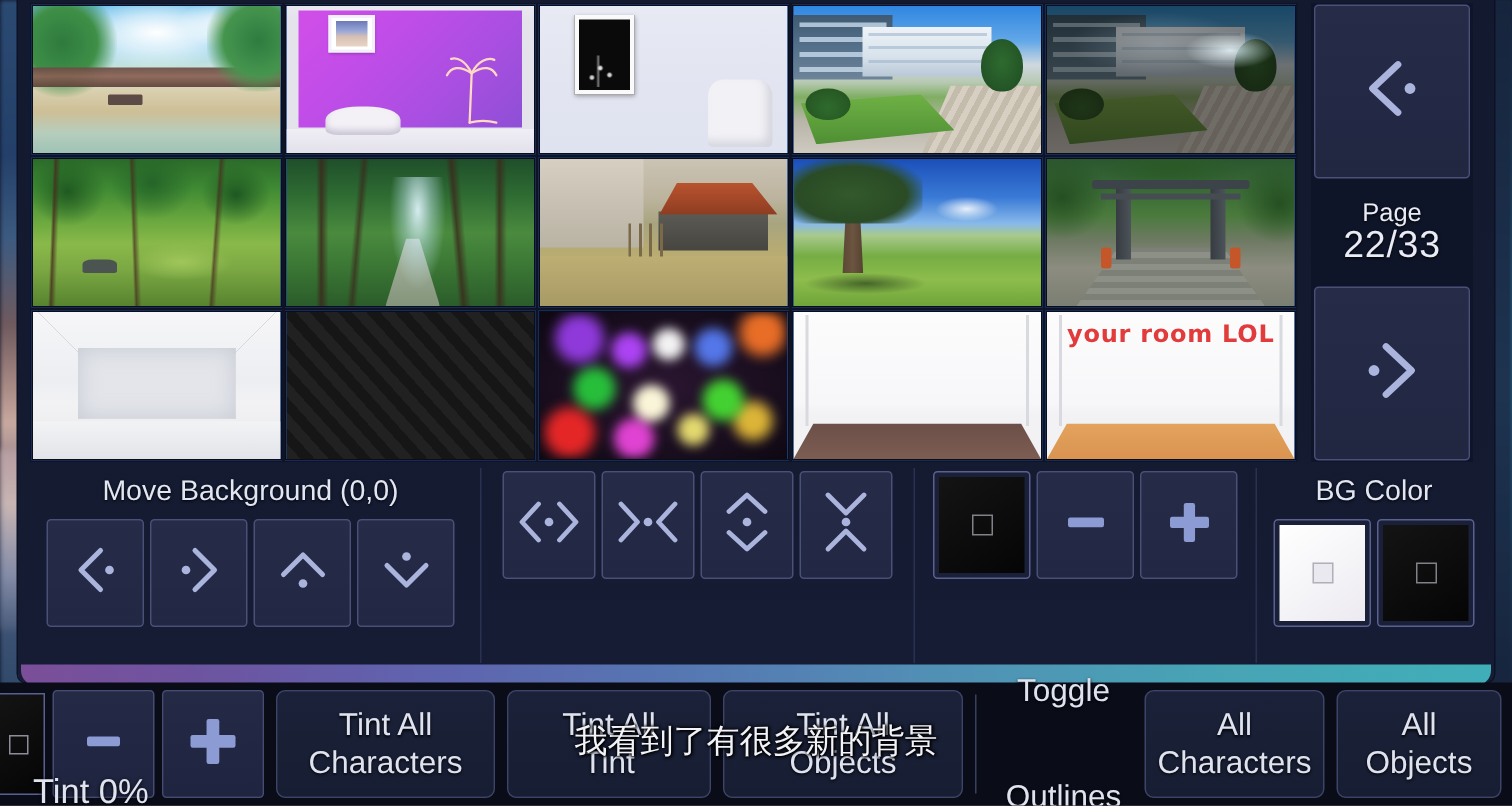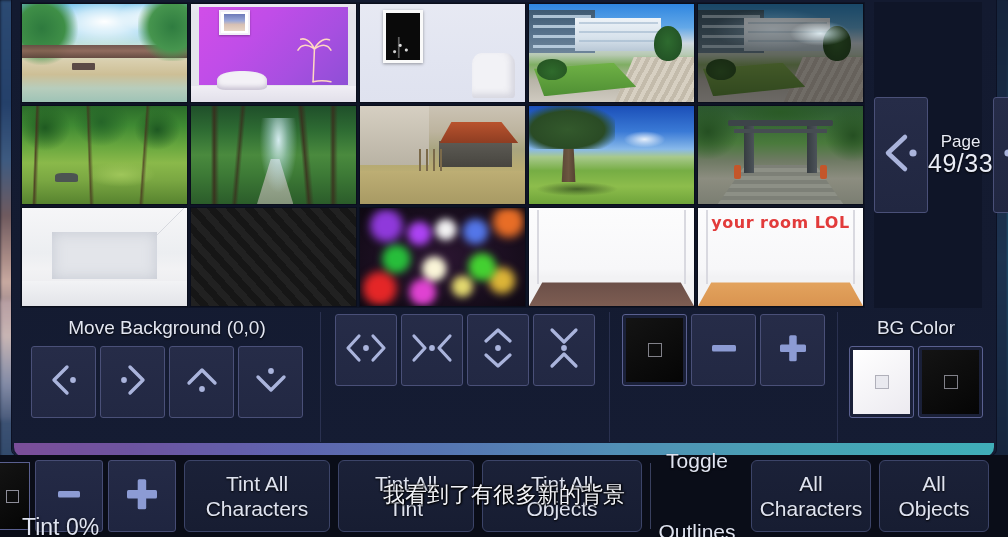--- a/index.html
+++ b/index.html
@@ -414,21 +414,21 @@
     font-size:16px; font-weight:600;
     letter-spacing:.5px;
     text-align:center;
     white-space:nowrap;
   }
 
   
   .pagenav {
     position:absolute; left:874px; top:2px; width:108px; height:306px;
     background:#0f1528;
-    display:flex; flex-direction:row; align-items:center;
+    display:flex; flex-direction:column; align-items:center;
   }
   .nav-btn {
     width:104px; height:116px; margin:1px 0;
     background:linear-gradient(180deg,#262c48,#212741);
     border:1px solid #4a5078;
     border-radius:3px;
     display:flex; align-items:center; justify-content:center;
     cursor:pointer;
   }
   .page-label {
@@ -521,21 +521,21 @@
     border:1px solid #3c4468; border-radius:6px;
     color:#dfe3f0; text-shadow:0 1px 2px #000;
     display:flex; flex-direction:column; align-items:center; justify-content:center;
     font-size:21px; line-height:25px; text-align:center;
     cursor:pointer; padding:0 10px;
   }
   .bb-btn.w150 { width:146px; }
   .bb-btn.w130 { width:136px; }
   .bb-btn.w160 { width:160px; }
   .bb-btn.plain {
-    background:none; border:none; width:92px; margin-left:0;gap:46px;
+    background:none; border:none; width:92px; margin-left:12px;gap:46px;
   }
   .bb-btn.w120 { width:120px; }
   .bb-btn.w108 { width:110px; }
   .bb-sep { width:1px; height:66px; background:#39405f; margin-left:8px; }
 
   
   .cn-overlay {
     position:absolute; left:383px; bottom:30px;
     font-family:"DejaVu Sans", sans-serif;
     font-size:22px; line-height:24px;
@@ -705,21 +705,21 @@
   <div class="nav-btn">
     <span class="icon">
       <svg width="52" height="52" viewBox="0 0 52 52" fill="none" stroke="#aab4dc" stroke-width="4.5" stroke-linecap="round" stroke-linejoin="round">
         <polyline points="30,10 13,26 30,42"></polyline>
         <circle cx="38" cy="26" r="3.6" fill="#aab4dc" stroke="none"></circle>
       </svg>
     </span>
   </div>
   <div class="page-label">
     <span class="pl-title">Page</span>
-    <span class="pl-val">49/33</span>
+    <span class="pl-val">22/33</span>
   </div>
   <div class="nav-btn">
     <span class="icon">
       <svg width="52" height="52" viewBox="0 0 52 52" fill="none" stroke="#aab4dc" stroke-width="4.5" stroke-linecap="round" stroke-linejoin="round">
         <polyline points="22,10 39,26 22,42"></polyline>
         <circle cx="14" cy="26" r="3.6" fill="#aab4dc" stroke="none"></circle>
       </svg>
     </span>
   </div>
 </div>

